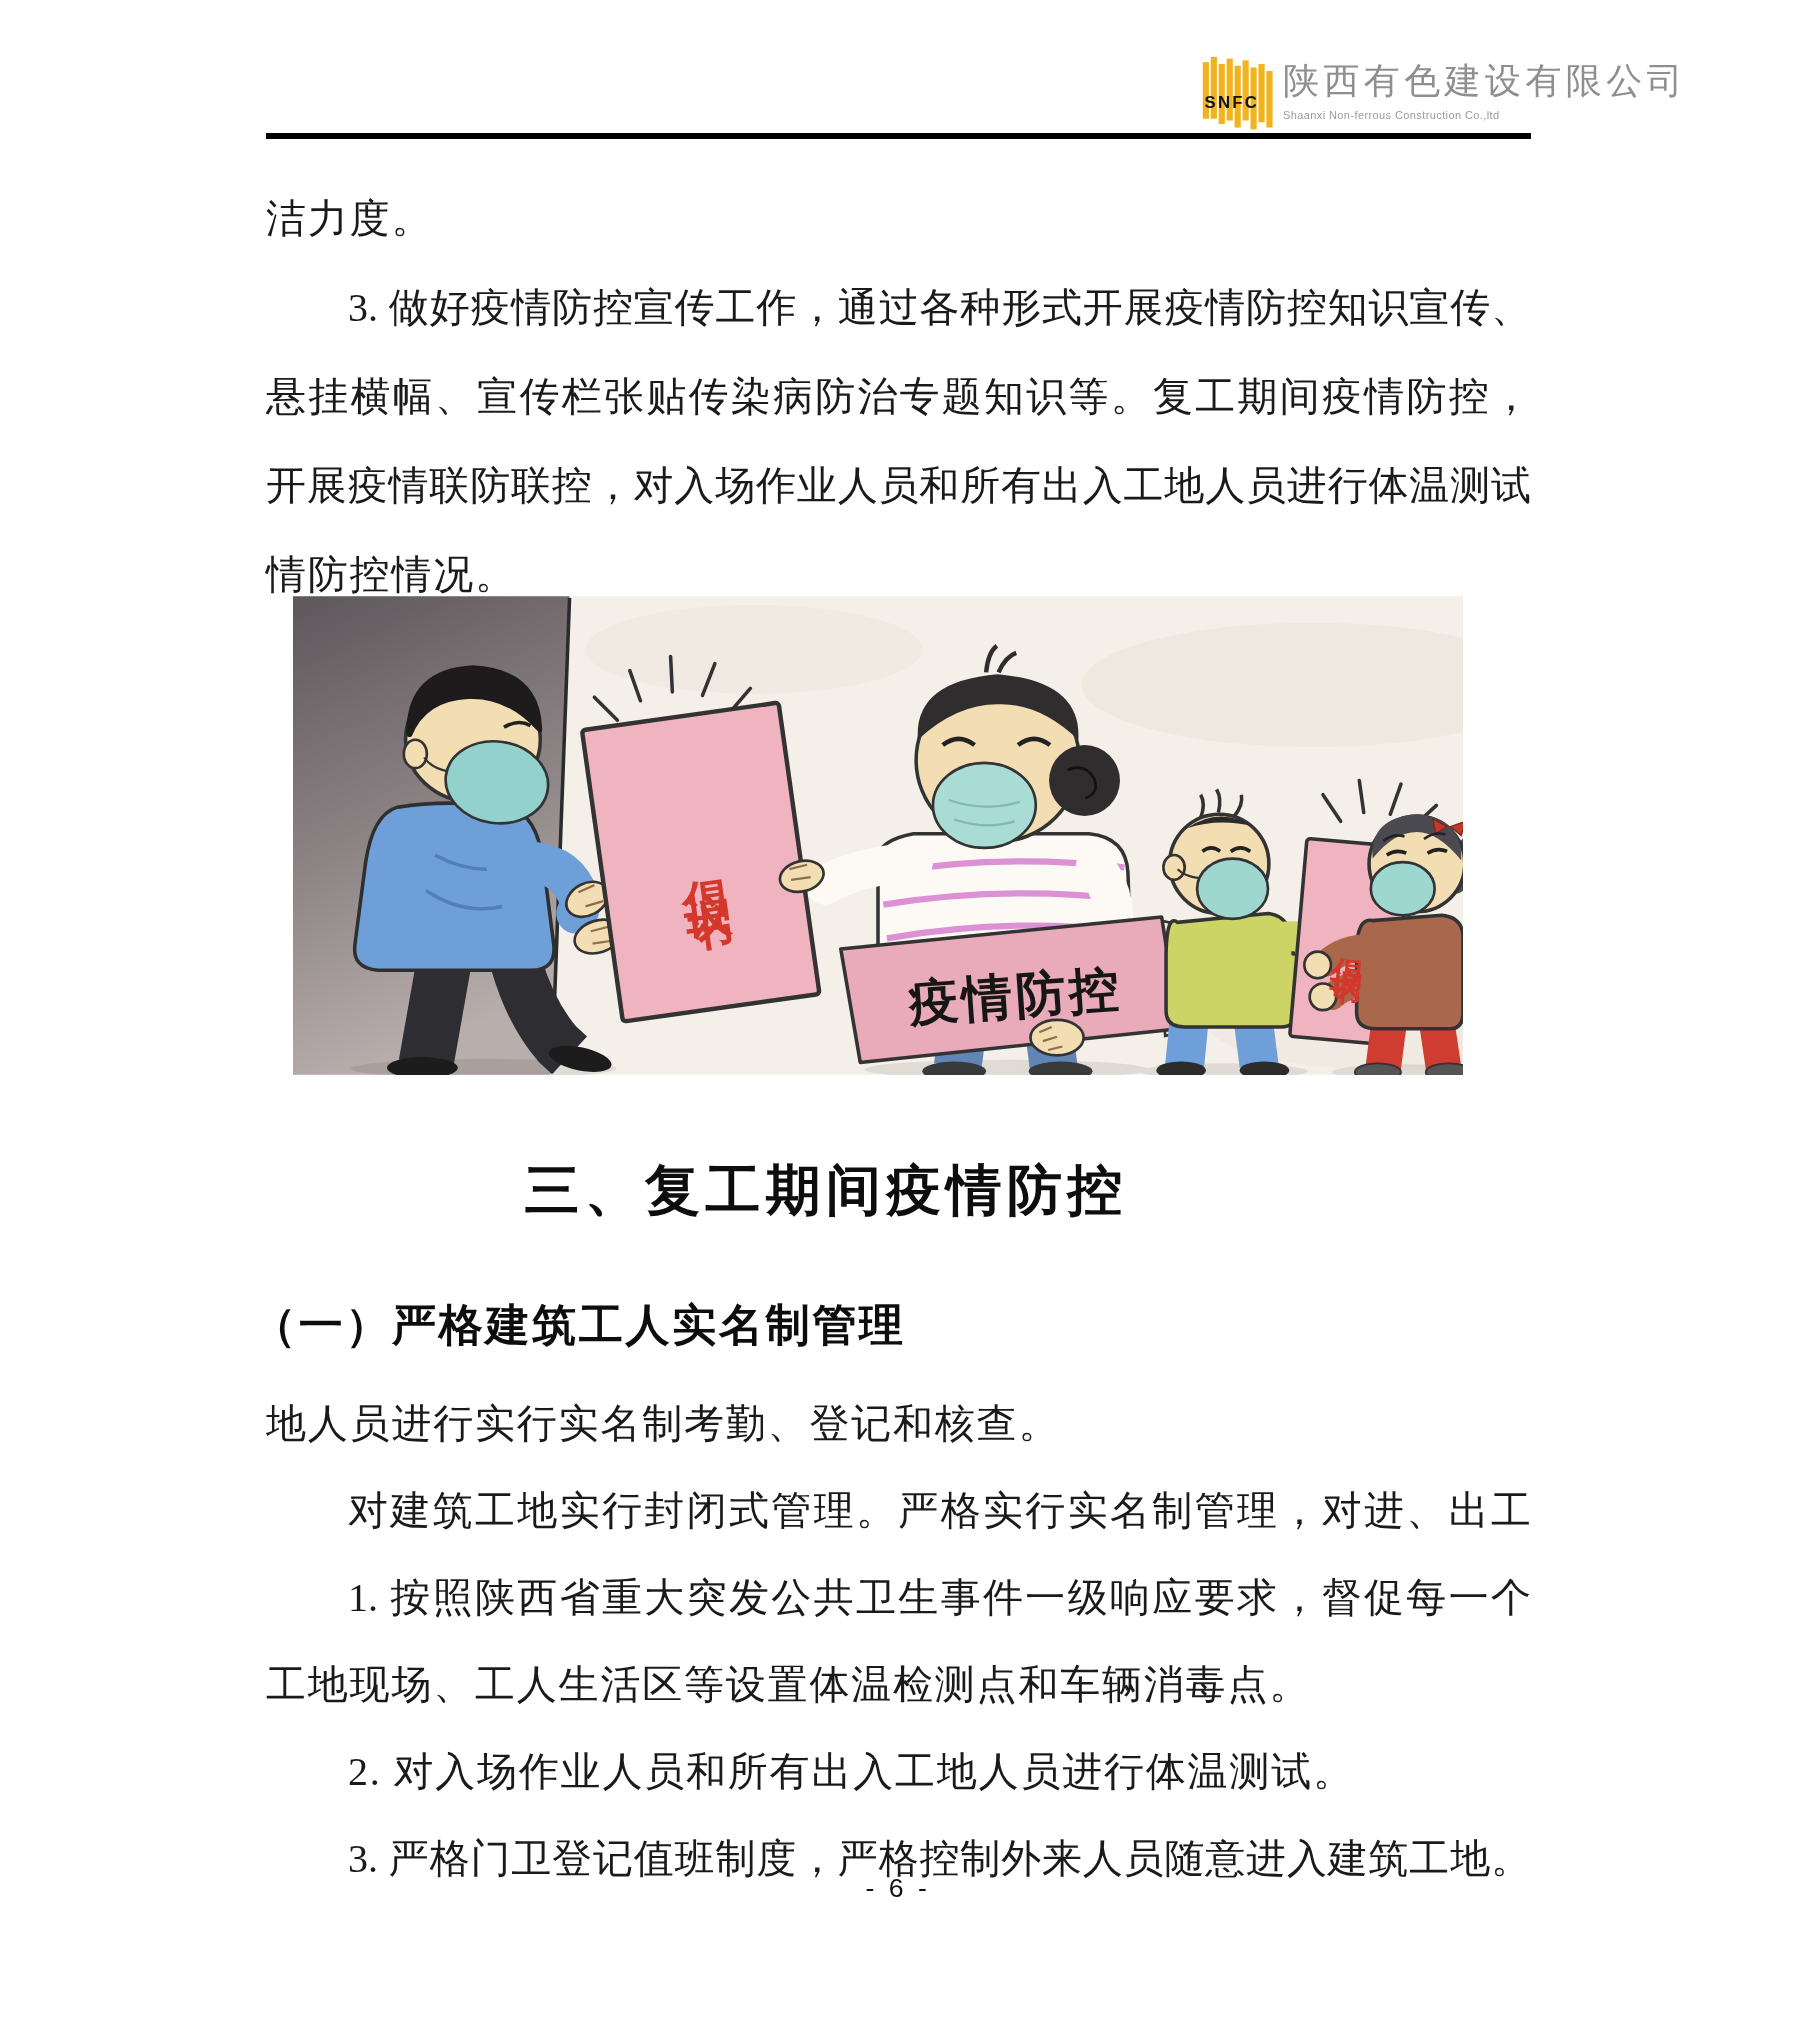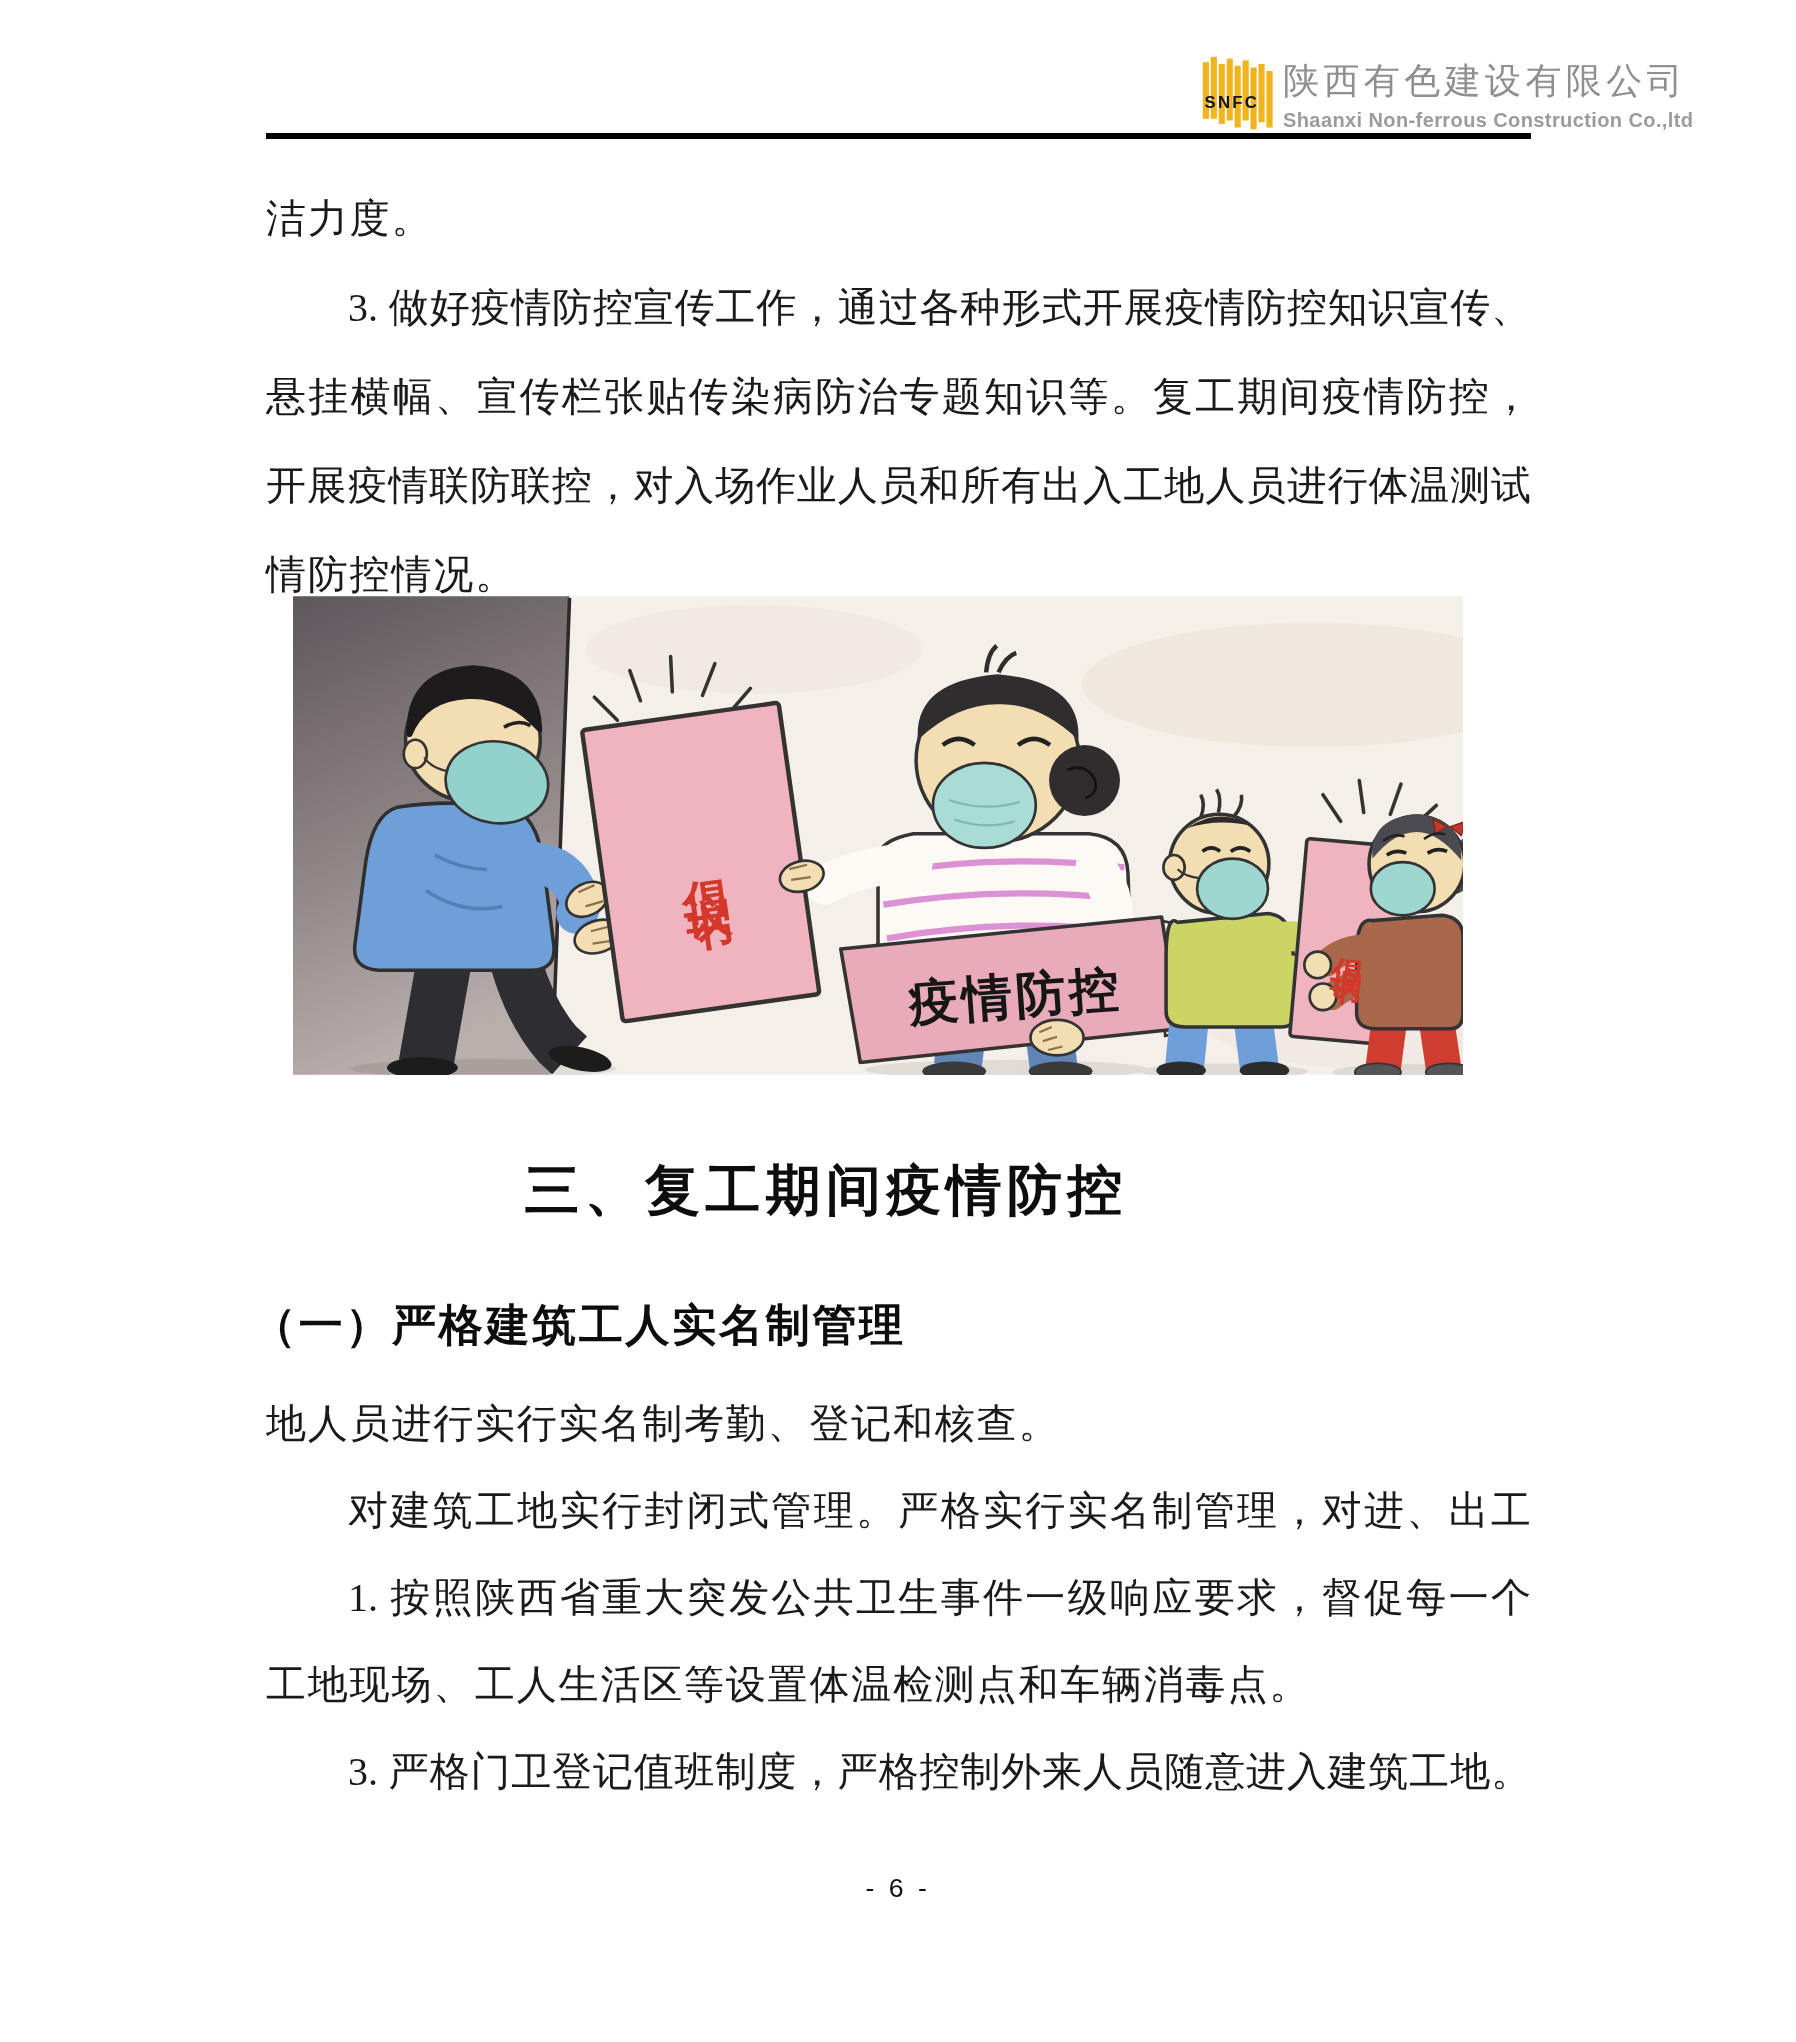--- a/index.html
+++ b/index.html
@@ -15,21 +15,21 @@
   
   .logo-block{position:absolute;left:1153px;top:53px;width:381px;height:82px;margin-left:48px;}
   .logo-icon{position:absolute;left:0;top:0;}
   .company-names{position:absolute;left:82px;top:3.5px;white-space:nowrap;}
   .company-cn{
     font-family:"Liberation Sans","DejaVu Sans",sans-serif;
     font-size:36px;color:#8f8f8f;letter-spacing:4.4px;font-weight:500;
   }
   .company-en{
     font-family:"Liberation Sans","DejaVu Sans",sans-serif;
-    font-size:20px;color:#9b9b9b;letter-spacing:0.4px;margin-top:3.5px;font-weight:bold;
+    font-size:11px;color:#9b9b9b;letter-spacing:0.4px;margin-top:3.5px;font-weight:normal;
   }
   .header-rule{position:absolute;left:266px;top:133px;width:1265px;height:6.2px;background:#000;}
   
   .textcol{position:absolute;left:266px;width:1265px;}
   .bline{
     height:89px;line-height:89px;font-size:40px;letter-spacing:1.8px;
     white-space:nowrap;overflow:visible;
   }
   .j{white-space:normal;text-align:justify;text-align-last:justify;letter-spacing:0;}
   .ind{text-indent:82px;}
@@ -266,19 +266,20 @@
   </div>
 
   <div class="h1">三、复工期间疫情防控</div>
   <div class="h2">（一）严格建筑工人实名制管理</div>
 
   <div class="textcol" id="body-sec">
     <div class="bline">地人员进行实行实名制考勤、登记和核查。</div>
     <div class="bline j ind">对建筑工地实行封闭式管理。严格实行实名制管理，对进、出工</div>
     <div class="bline j ind">1. 按照陕西省重大突发公共卫生事件一级响应要求，督促每一个</div>
     <div class="bline">工地现场、工人生活区等设置体温检测点和车辆消毒点。</div>
+    <div class="bline ind">2. 对入场作业人员和所有出入工地人员进行体温测试。</div>
     <div class="bline j ind">3. 严格门卫登记值班制度，严格控制外来人员随意进入建筑工地。</div>
   </div>
 
   <div class="page-number">- 6 -</div>
 
 </div>
 
 
 </body></html>

